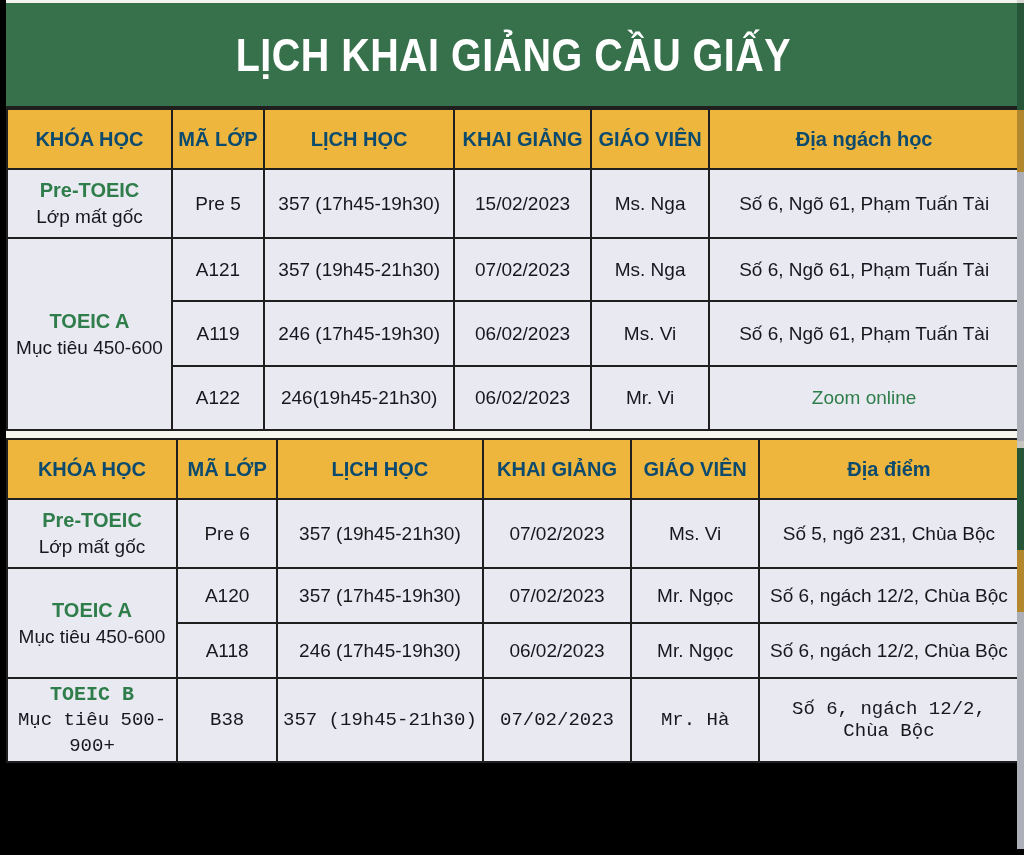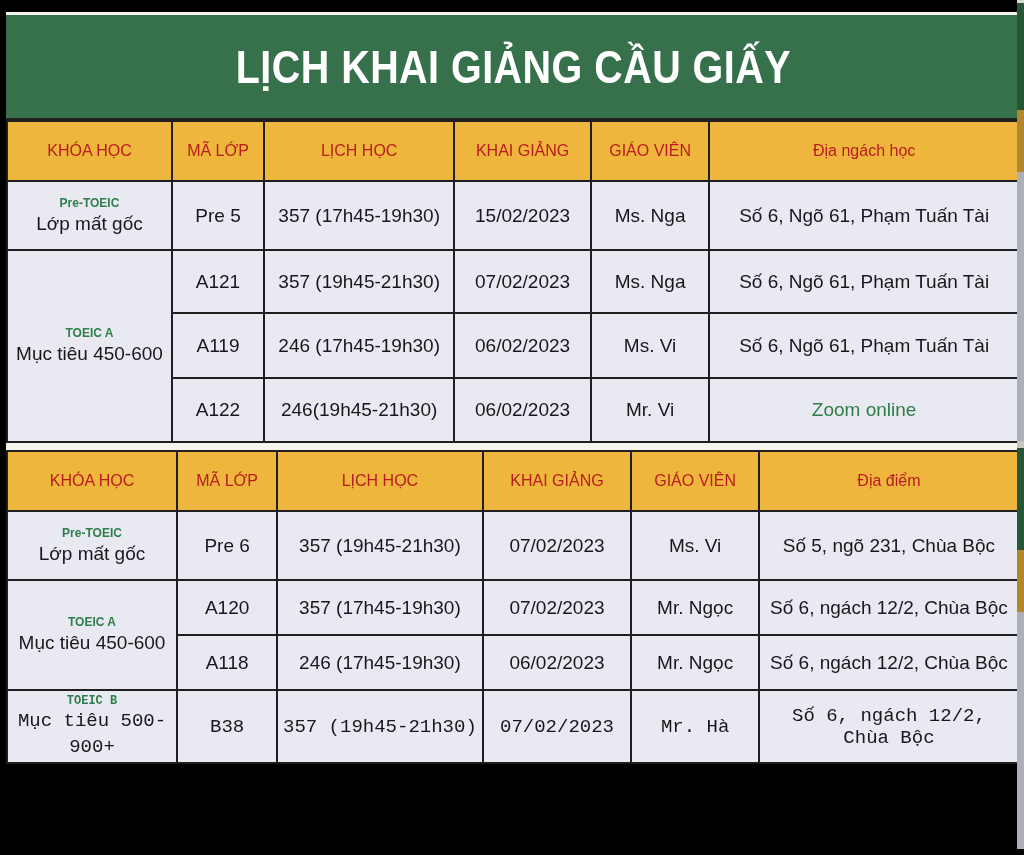--- a/index.html
+++ b/index.html
@@ -9,21 +9,21 @@
     --row-bg:#e9eaf1;
     --line:#1f1f1f;
   }
   *{box-sizing:border-box;}
   html,body{margin:0;padding:0;}
   body{
     width:1024px;height:855px;overflow:hidden;background:#000;
     font-family:"Liberation Sans","DejaVu Sans",sans-serif;
     position:relative;
   }
-  .content{position:absolute;left:6px;top:12px;width:1014px;}
+  .content{position:absolute;left:6px;top:0;width:1014px;}
   .topstrip{height:3px;background:#f4f4ee;}
   .band{
     background:var(--green);
     border-bottom:2px solid var(--line);
     display:flex;align-items:center;justify-content:center;
     color:#fff;
   }
   .band-1{height:105px;}
   .band-2{height:100px;}
   .band span{
@@ -33,26 +33,26 @@
   .gap{height:7px;background:#f6f6ef;}
   table{
     width:100%;border-collapse:collapse;table-layout:fixed;
     background:var(--row-bg);
   }
   th,td{
     border:2px solid var(--line);
     text-align:center;vertical-align:middle;
     padding:2px 4px;overflow:hidden;
   }
-  th{background:var(--yellow);color:#b91c1c;font-weight:400;font-size:16px;}
+  th{background:var(--yellow);color:#0c4a6e;font-weight:700;font-size:20px;}
   td{color:#17171c;font-size:19px;}
   .t1 .hrow{height:60px;}  .t2 .hrow{height:60px;}
   .t1 .r1{height:69px;} .t1 .r2{height:63px;} .t1 .r3{height:65px;} .t1 .r4{height:64px;}
   .t2 .r1{height:69px;} .t2 .r2{height:55px;} .t2 .r3{height:55px;} .t2 .r4{height:50px;font-family:Liberation Mono, monospace;}
-  .cname{color:var(--green-text);font-weight:700;font-size:12px;line-height:1.35;}
+  .cname{color:var(--green-text);font-weight:700;font-size:20px;line-height:1.35;}
   .csub{font-size:19px;line-height:1.35;}
   .green-bold{color:var(--green-text);font-weight:400;}
   
   .edge{position:absolute;right:0;top:0;width:7px;height:855px;display:flex;flex-direction:column;}
   .edge div{width:100%;}
   .e-top{height:3px;background:#d9d9d3;}
   .e-g1{height:107px;background:#265538;}
   .e-y1{height:62px;background:#b2872d;}
   .e-l1{height:269px;background:#acaeb8;}
   .e-gap{height:7px;background:#c6c6be;}

